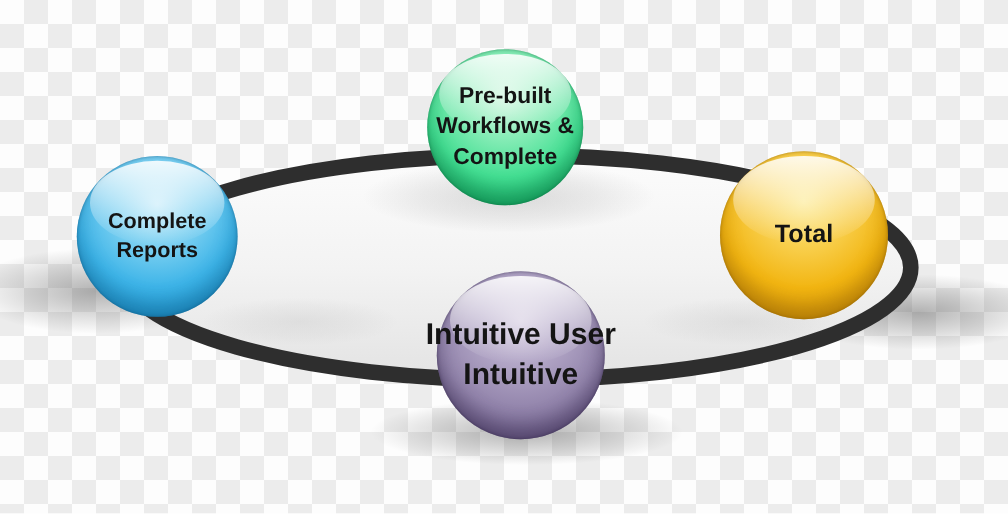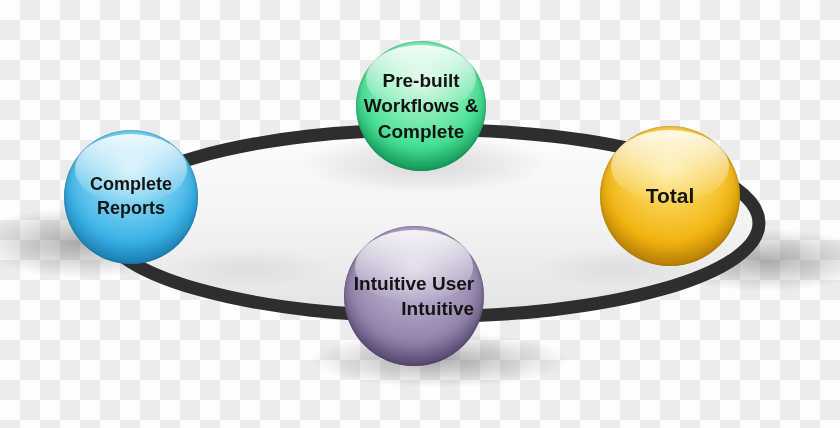--- a/index.html
+++ b/index.html
@@ -78,26 +78,25 @@
     box-shadow: inset 0 -10px 16px rgba(5,100,55,0.38), inset 0 0 3px rgba(5,90,50,0.55);
   }
   #node-yellow {
     left: 600px; top: 126px; width: 140px; height: 140px;
     font-size: 21px;
     background: radial-gradient(circle at 50% 30%,
       #fce98e 0%, #f9d254 28%, #f2b511 60%, #cf9108 86%, #e2a60b 100%);
     box-shadow: inset 0 -10px 16px rgba(140,94,4,0.45), inset 0 0 3px rgba(130,88,4,0.65);
   }
   #node-purple {
-    left: 344px; top: 226px; width: 140px; height: 140px;
-    font-size: 19px;
+    left: 364px; top: 226px; width: 140px; height: 140px;
+    font-size: 25px;
     background: radial-gradient(circle at 50% 30%,
       #d4cbe0 0%, #b4a8c8 28%, #9385ac 60%, #6b5c87 86%, #84759f 100%);
     box-shadow: inset 0 -10px 16px rgba(48,36,72,0.45), inset 0 0 3px rgba(44,33,66,0.6);
-    text-align: right;
   }
 </style>
 </head>
 <body>
 
 <div class="stage">
 
   <div class="floor-shadow" id="shadow-blue"></div>
   <div class="floor-shadow" id="shadow-yellow"></div>
   <div class="floor-shadow" id="shadow-purple"></div>

